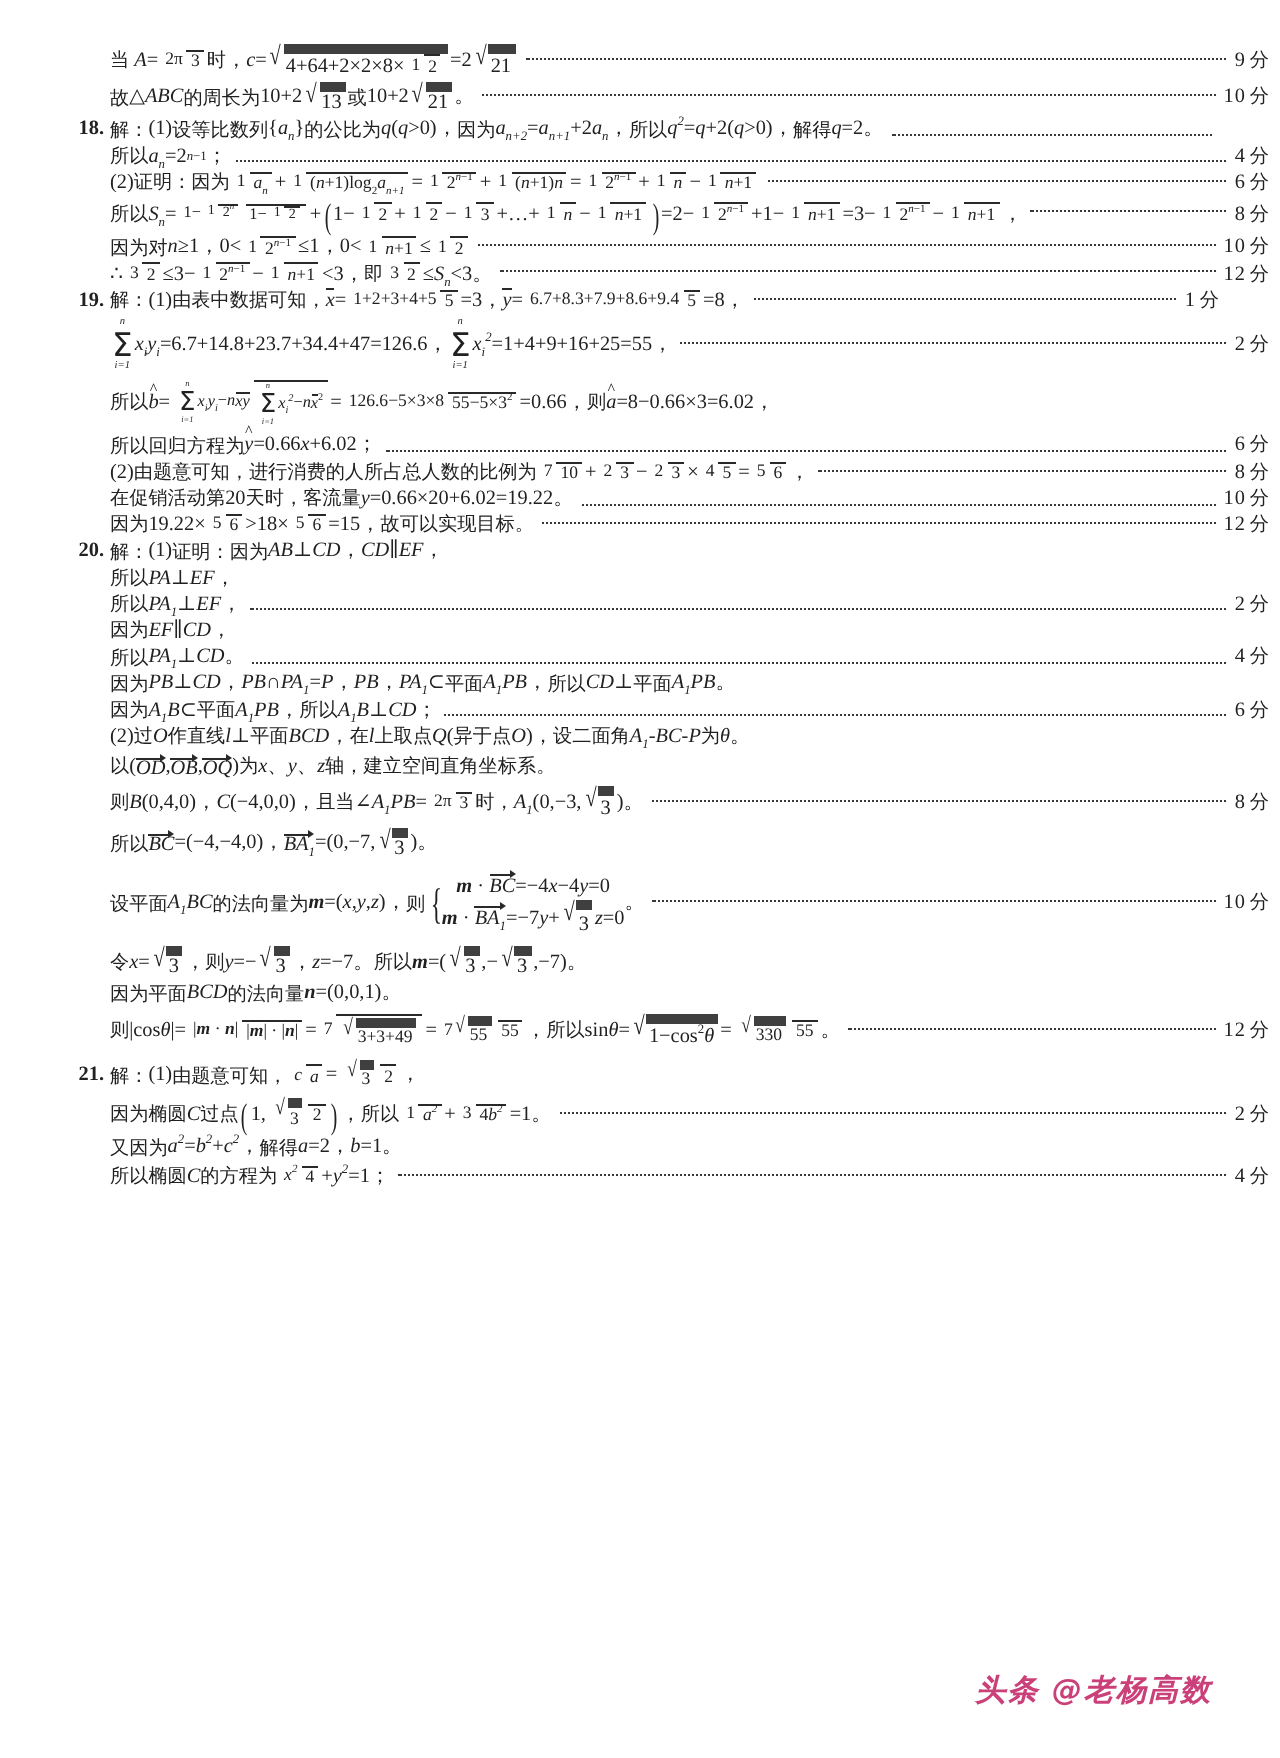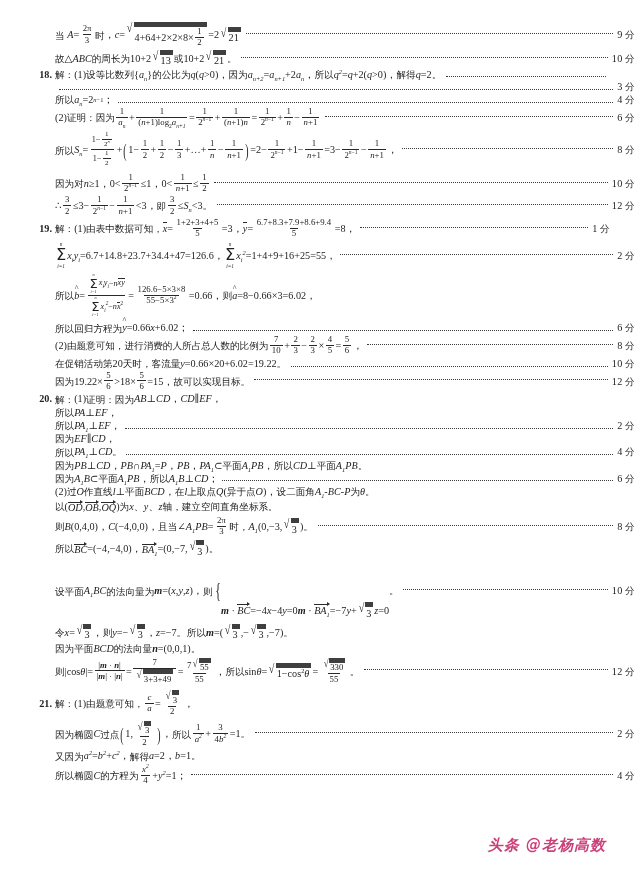--- a/index.html
+++ b/index.html
@@ -75,21 +75,21 @@
   .ln.leader-only { margin-top: -1px; }
 
   
   .mi { font-style: italic; font-family: "Liberation Serif", serif; }
   .mup { font-style: normal; }
   sub, sup { font-size: 63%; line-height: 0; font-style: normal; }
   .mi sub, .mi sup { font-style: italic; }
 
   .frac {
     display: inline-flex;
-    flex-direction: column;
+    flex-direction: row;
     align-items: center;
     vertical-align: middle;
     margin: 0 1.5px;
     font-size: 86%;
     line-height: 1.08;
     position: relative;
     top: -0.5px;
   }
   .frac > .n { padding: 0 2px 0.5px 2px; }
   .frac > .d { padding: 0.5px 2px 0 2px; border-top: 1px solid #2b2b2b; }
@@ -174,23 +174,22 @@
     vertical-align: middle;
   }
   .cases .brace {
     font-size: 210%;
     line-height: .72;
     transform: scaleX(.55);
     margin-right: -2px;
   }
   .cases .rows {
     display: inline-flex;
-    flex-direction: row;
+    flex-direction: column;
     line-height: 1.35;
-    margin-top: 40px;
   }
 
   .bigpar-l, .bigpar-r {
     display: inline-block;
     font-size: 175%;
     line-height: .62;
     transform: scaleX(.55);
     position: relative;
     top: 1px;
   }
@@ -249,24 +248,20 @@
     <span class="leader"></span>
     <span class="mark"><span class="num">10</span><span class="cn">分</span></span>
   </div>
 
   <div class="ln">
     <span class="qnum">18.</span>
     <span class="body-txt">
       <span class="cn">解：</span>(1)<span class="cn">设等比数列</span>{<span class="mi">a<sub>n</sub></span>}<span class="cn">的公比为</span> <span class="mi">q</span>(<span class="mi">q</span>&gt;0)，<span class="cn">因为</span> <span class="mi">a<sub>n+2</sub></span>=<span class="mi">a<sub>n+1</sub></span>+2<span class="mi">a<sub>n</sub></span>，<span class="cn">所以</span> <span class="mi">q<sup>2</sup></span>=<span class="mi">q</span>+2(<span class="mi">q</span>&gt;0)，<span class="cn">解得</span> <span class="mi">q</span>=2。
     </span>
     <span class="leader"></span>
-  </div>
-  <div class="ln leader-only indent1">
-    <span class="leader"></span>
-    <span class="mark"><span class="num">3</span><span class="cn">分</span></span>
   </div>
 
   <div class="ln indent1">
     <span class="body-txt">
       <span class="cn">所以</span> <span class="mi">a<sub>n</sub></span>=2<sup><span class="mi">n</span>−1</sup>；
     </span>
     <span class="leader"></span>
     <span class="mark"><span class="num">4</span><span class="cn">分</span></span>
   </div>
 

